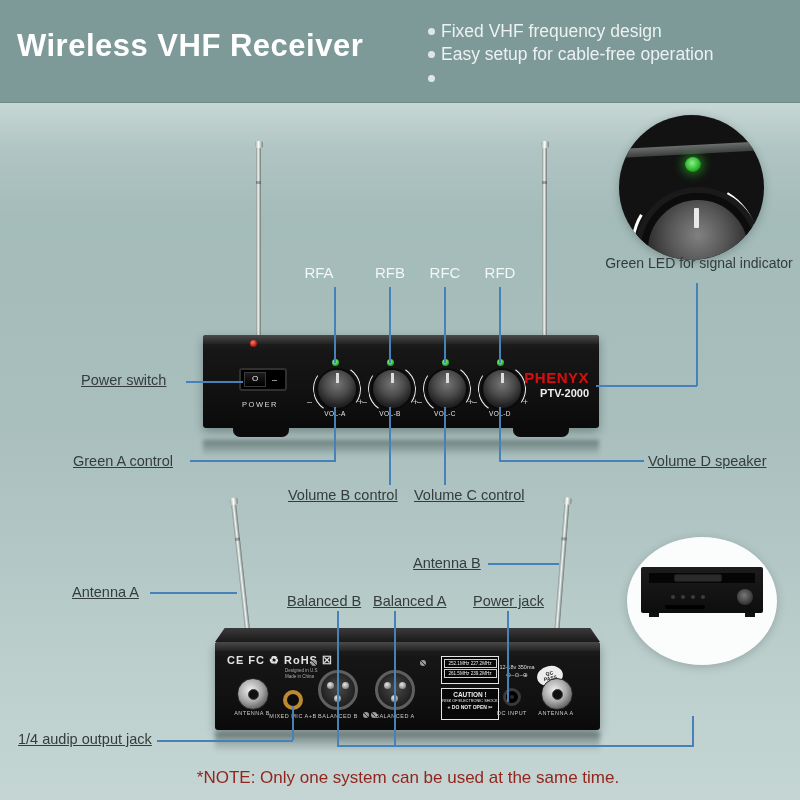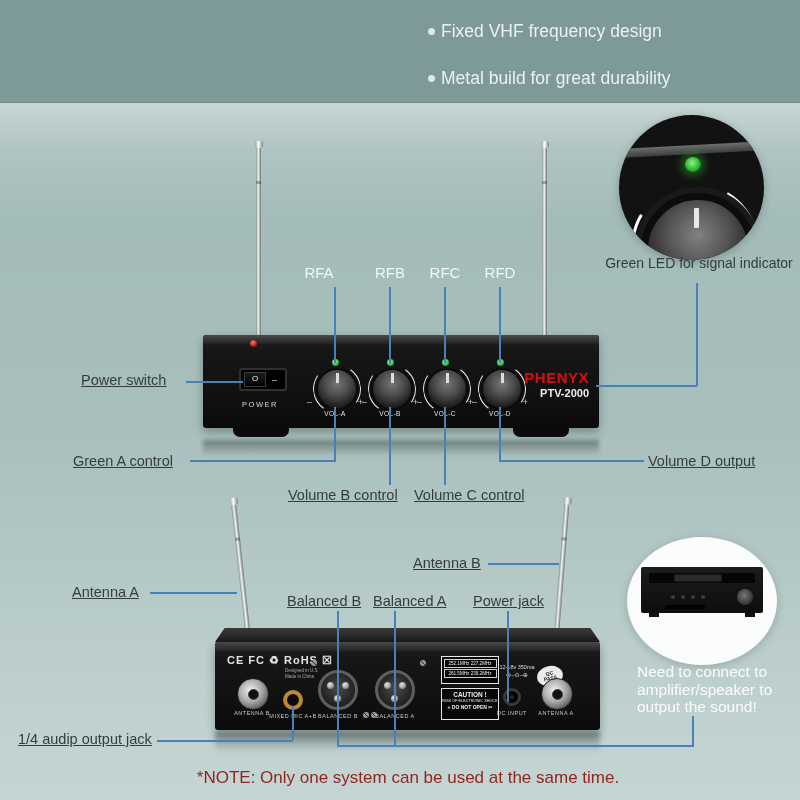--- a/index.html
+++ b/index.html
@@ -81,27 +81,31 @@
   .amp-foot{position:absolute;bottom:-4px;width:10px;height:4px;background:#111;}
   .amp-cap{position:absolute;left:637px;top:663px;width:160px;font-size:15.5px;line-height:17.5px;color:#fafdfc;z-index:3;}
   .note{position:absolute;left:16px;right:0;top:768px;text-align:center;font-size:17px;color:var(--note-red,#93251f);z-index:6;}
 </style>
 </head>
 <body>
 
 <div class="stage">
 
   <div class="band"></div>
+  <div class="title">Wireless VHF Receiver</div>
   <div class="feat" style="top:20px">
     <span class="dot"></span>
     <span>Fixed VHF frequency design</span>
   </div>
+  <div class="feat" style="top:43px">
+    <span class="dot"></span>
+    <span>Easy setup for cable-free operation</span>
+  </div>
   <div class="feat" style="top:67px">
     <span class="dot"></span>
-    <span>Metal build for great durability</span>
   </div>
 
   <div class="inset">
     <div class="inset-stripe"></div>
     <div class="inset-led"></div>
     <div class="inset-arc"></div>
     <div class="inset-knob">
         <span class="pointer"></span>
       </div>
   </div>
@@ -181,21 +185,21 @@
   <div class="lbl" style="left:73px;top:453px">Green A control</div>
   <div class="cl-h" style="left:190px;top:460px;width:145px"></div>
   <div class="cl-v" style="left:334px;top:407px;height:55px"></div>
 
   <div class="lbl" style="left:288px;top:487px">Volume B control</div>
   <div class="cl-v" style="left:389px;top:407px;height:78px"></div>
 
   <div class="lbl" style="left:414px;top:487px">Volume C control</div>
   <div class="cl-v" style="left:444px;top:407px;height:78px"></div>
 
-  <div class="lbl" style="left:648px;top:453px">Volume D output</div>
+  <div class="lbl" style="left:648px;top:453px">Volume D speaker</div>
   <div class="cl-h" style="left:500px;top:460px;width:144px"></div>
   <div class="cl-v" style="left:499px;top:407px;height:55px"></div>
 
   <div class="rod" style="left:247px;top:503px;height:145px;transform-origin:50% 100%;transform:rotate(-6.3deg)"></div>
   <div class="rod" style="left:553px;top:503px;height:145px;transform-origin:50% 100%;transform:rotate(4.5deg)"></div>
 
   <div class="lbl" style="left:72px;top:584px">Antenna A</div>
   <div class="cl-h" style="left:150px;top:592px;width:87px"></div>
   <div class="lbl" style="left:413px;top:555px">Antenna B</div>
   <div class="cl-h" style="left:488px;top:563px;width:71px"></div>
@@ -265,23 +269,18 @@
       <div class="amp-knob"></div>
       <span class="amp-btn" style="left:30px"></span>
       <span class="amp-btn" style="left:40px"></span>
       <span class="amp-btn" style="left:50px"></span>
       <span class="amp-btn" style="left:60px"></span>
       <div class="amp-slot"></div>
       <span class="amp-foot" style="left:8px"></span>
       <span class="amp-foot" style="right:8px"></span>
     </div>
   </div>
-  <div class="amp-cap">
-    <div>Need to connect to</div>
-    <div>amplifier/speaker to</div>
-    <div>output the sound!</div>
-  </div>
   <div class="cl-v" style="left:692px;top:716px;height:29px"></div>
   <div class="cl-h" style="left:337px;top:745px;width:357px"></div>
 
   <div class="note">*NOTE: Only one system can be used at the same time.</div>
 
 </div>
 
 </body></html>

